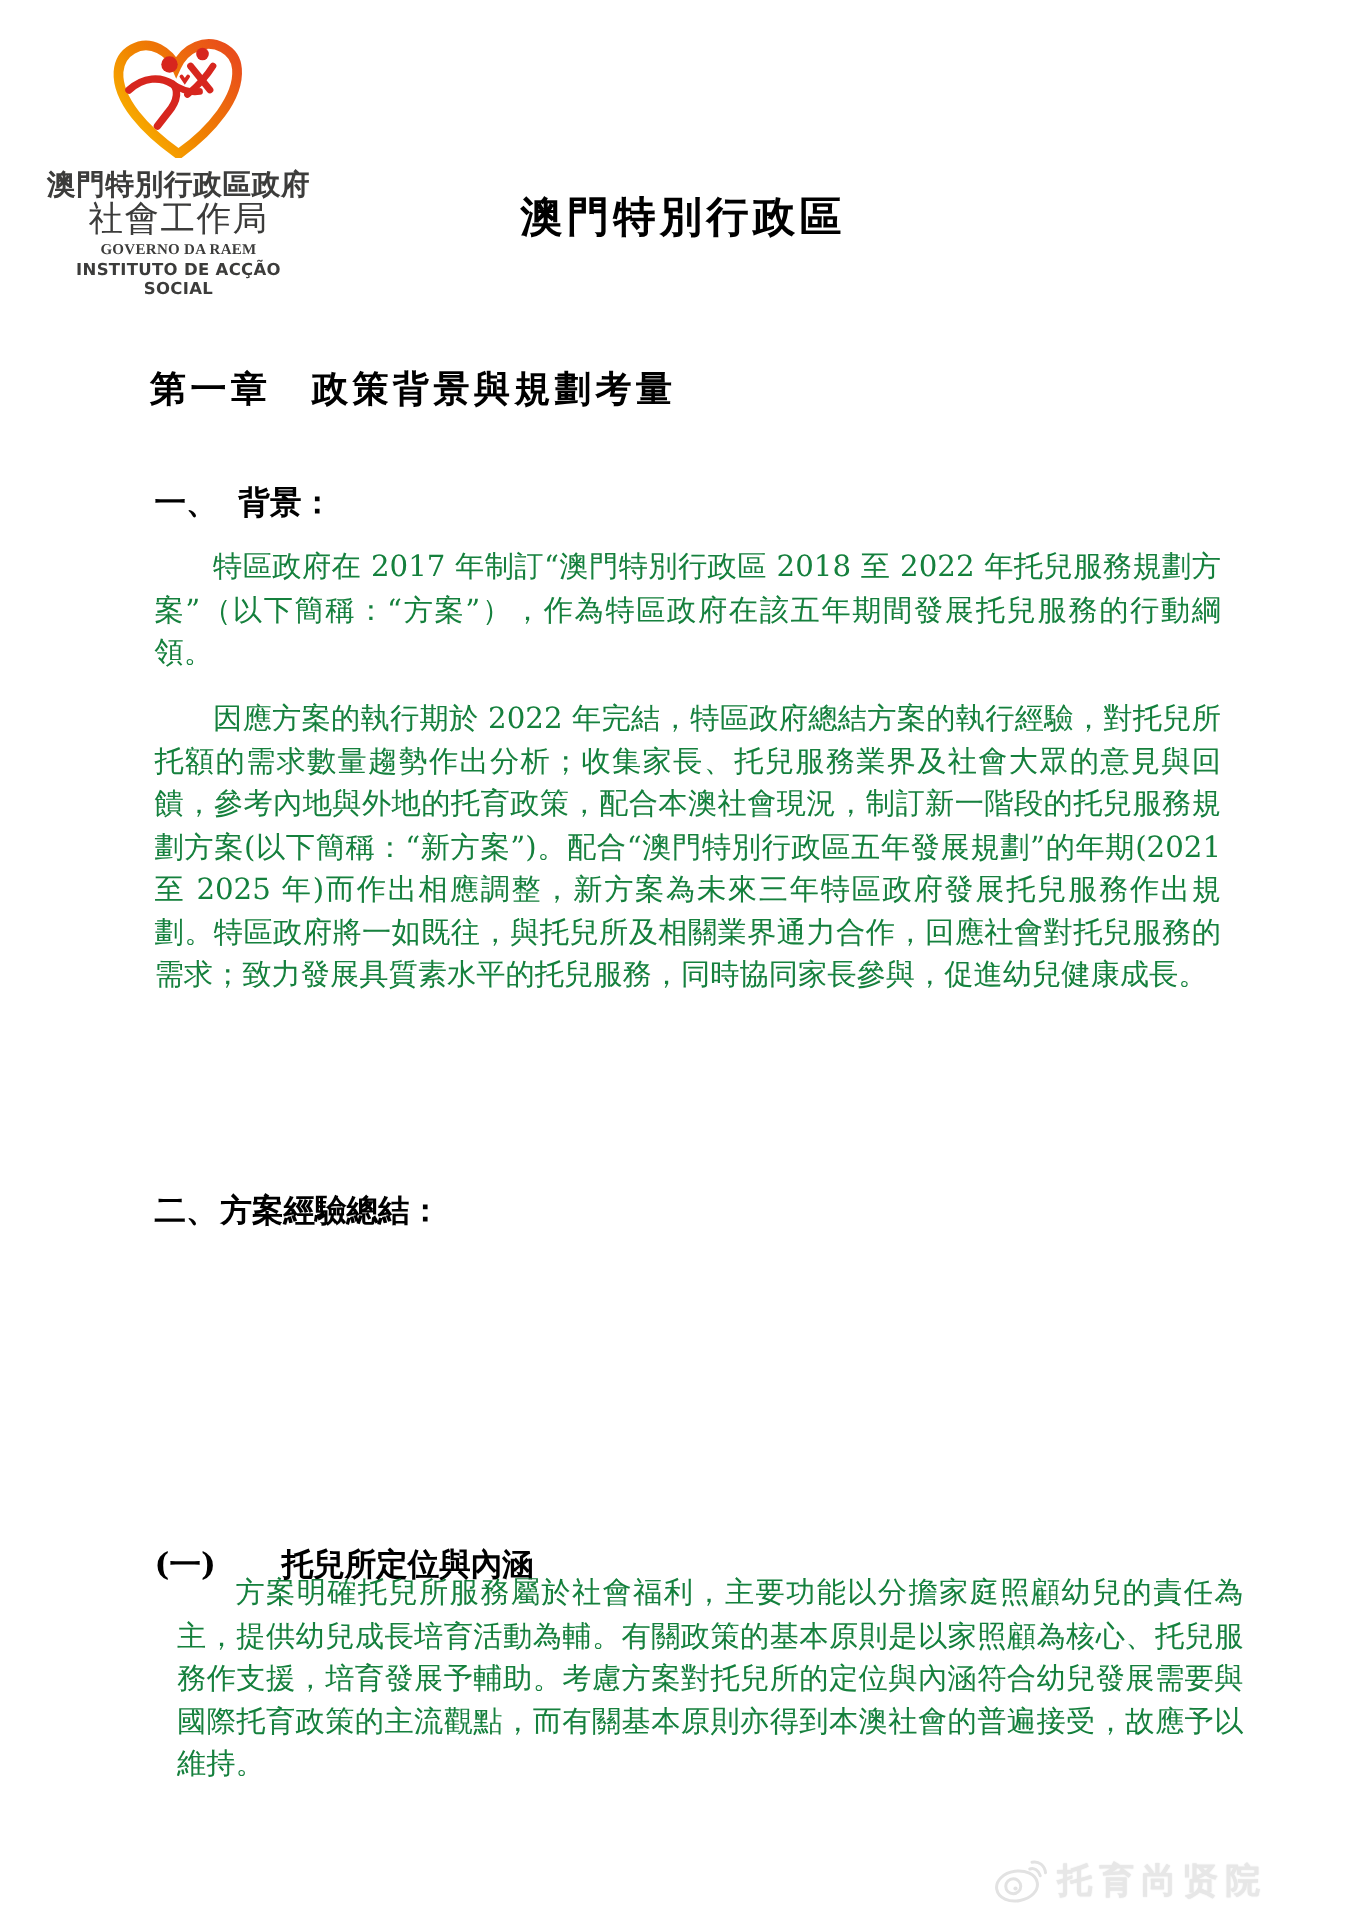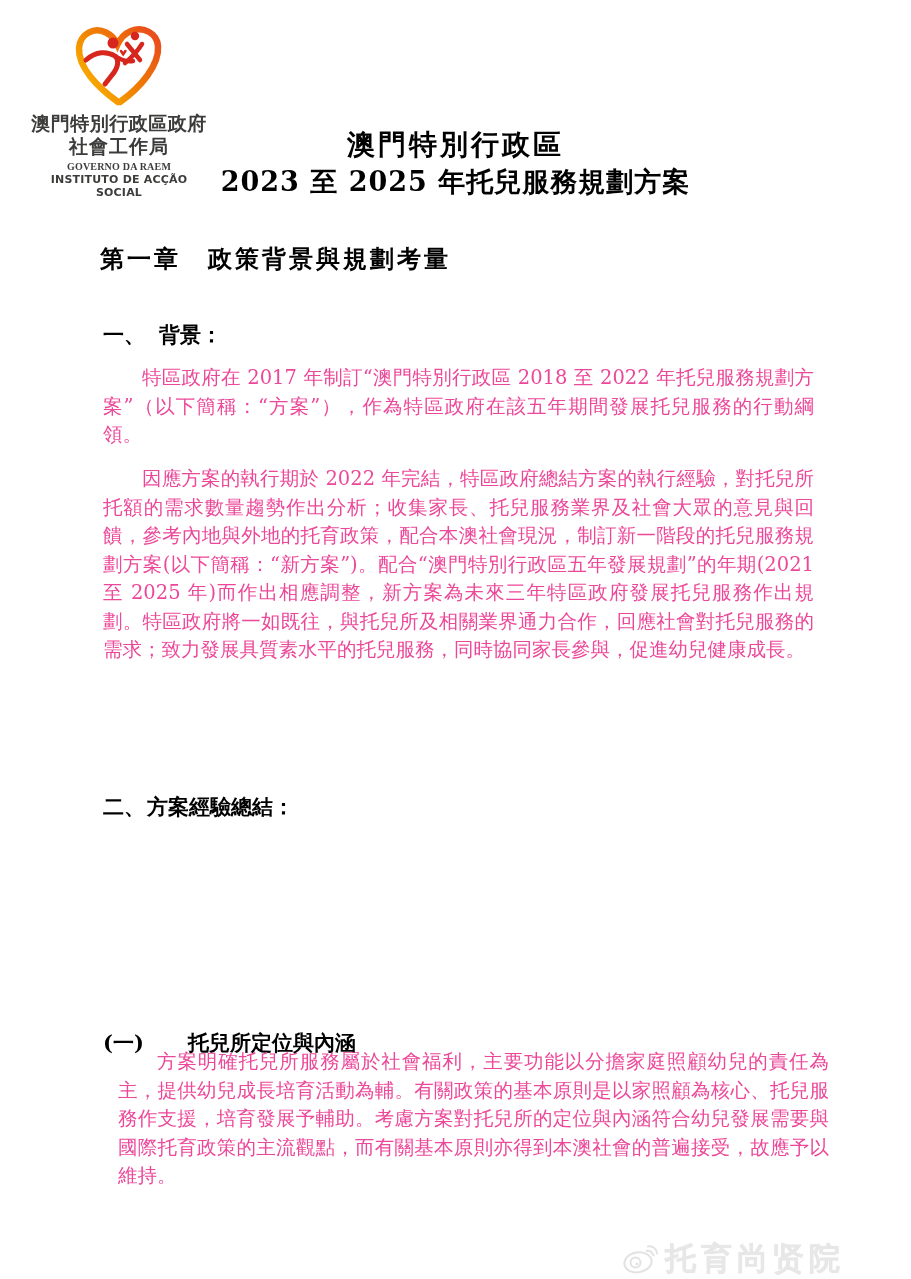--- a/index.html
+++ b/index.html
@@ -14,21 +14,21 @@
 
   
   .logo-block {
     position:absolute; left:26px; top:18px; width:186px;
     text-align:center;
     font-family:"DejaVu Sans","Liberation Sans",sans-serif;
     color:#3c3c3b;
   }
   .heart-svg { display:block; margin:0 auto; width:102px; height:90px; }
   .org-zh1 { font-size:19px; font-weight:bold; line-height:23px; letter-spacing:0.5px; margin-top:4px; }
-  .org-zh2 { font-size:19px; font-weight:bold; line-height:22px; letter-spacing:1px; }
+  .org-zh2 { font-size:23px; font-weight:normal; line-height:22px; letter-spacing:1px; }
   .org-pt1 { font-size:10px; font-weight:bold; line-height:13px; margin-top:3px; letter-spacing:0.2px;font-family:Liberation Serif, serif; }
   .org-pt2 { font-size:11px; font-weight:bold; line-height:13px; letter-spacing:0.2px; }
 
   
   .title-block { position:absolute; left:100px; top:126px; width:711px; text-align:center; }
   .doc-title-1 { font-size:28px; font-weight:bold; line-height:37px; letter-spacing:3px; color:#000; }
   .doc-title-2 { font-size:27px; font-weight:bold; line-height:37px; letter-spacing:1px; color:#000; }
 
   .chapter {
     position:absolute; left:100px; top:243px; width:711px;
@@ -47,34 +47,34 @@
   .gap-lg   { gap:44px; }
   #h-sec1 { top:322px; }
   #h-sec2 { top:794px; }
   #h-sub  { top:1030px; }
 
   
   .para {
     position:absolute; left:103px; width:711px; margin:0;
     font-size:19.5px; line-height:28.5px;
     text-align:justify; text-justify:inter-ideograph;
-    text-indent:2em; color:#ec4899;
+    text-indent:2em; color:#15803d;
   }
   #p1 { top:364px; }
   #p2 { top:465px; }
   #p3 { top:838px; }
   #p4 { top:1048px;margin-left:15px; }
 
   
   .watermark {
     position:absolute; right:16px; top:1238px;
     display:flex; align-items:center; gap:7px;
     color:#e7e7e7;
     font-family:"DejaVu Sans","Liberation Sans",sans-serif;
-    font-weight:bold; font-size:31px; letter-spacing:5px;
+    font-weight:bold; font-size:23px; letter-spacing:5px;
     text-shadow:0 0 1px #dedede;
     user-select:none;
   }
   .weibo-svg { width:36px; height:30px; }
 </style>
 </head>
 <body>
 
 <div class="page">
 
@@ -99,21 +99,20 @@
       </g>
     </svg>
     <div class="org-zh1">澳門特別行政區政府</div>
     <div class="org-zh2">社會工作局</div>
     <div class="org-pt1">GOVERNO DA RAEM</div>
     <div class="org-pt2">INSTITUTO DE ACÇÃO SOCIAL</div>
   </div>
 
   <div class="title-block">
     <div class="doc-title-1">澳門特別行政區</div>
-    <div class="doc-title-2">2023 至 2025 年托兒服務規劃方案</div>
   </div>
 
   <h1 class="chapter">第一章　政策背景與規劃考量</h1>
 
   <h2 class="sec-heading gap-sm" id="h-sec1">
     <span>一、</span>
     <span>背景：</span>
   </h2>
   <p class="para" id="p1">特區政府在 2017 年制訂“澳門特別行政區 2018 至 2022 年托兒服務規劃方案”（以下簡稱：“方案”），作為特區政府在該五年期間發展托兒服務的行動綱領。</p>
   <p class="para" id="p2">因應方案的執行期於 2022 年完結，特區政府總結方案的執行經驗，對托兒所托額的需求數量趨勢作出分析；收集家長、托兒服務業界及社會大眾的意見與回饋，參考內地與外地的托育政策，配合本澳社會現況，制訂新一階段的托兒服務規劃方案(以下簡稱：“新方案”)。配合“澳門特別行政區五年發展規劃”的年期(2021 至 2025 年)而作出相應調整，新方案為未來三年特區政府發展托兒服務作出規劃。特區政府將一如既往，與托兒所及相關業界通力合作，回應社會對托兒服務的需求；致力發展具質素水平的托兒服務，同時協同家長參與，促進幼兒健康成長。</p>

